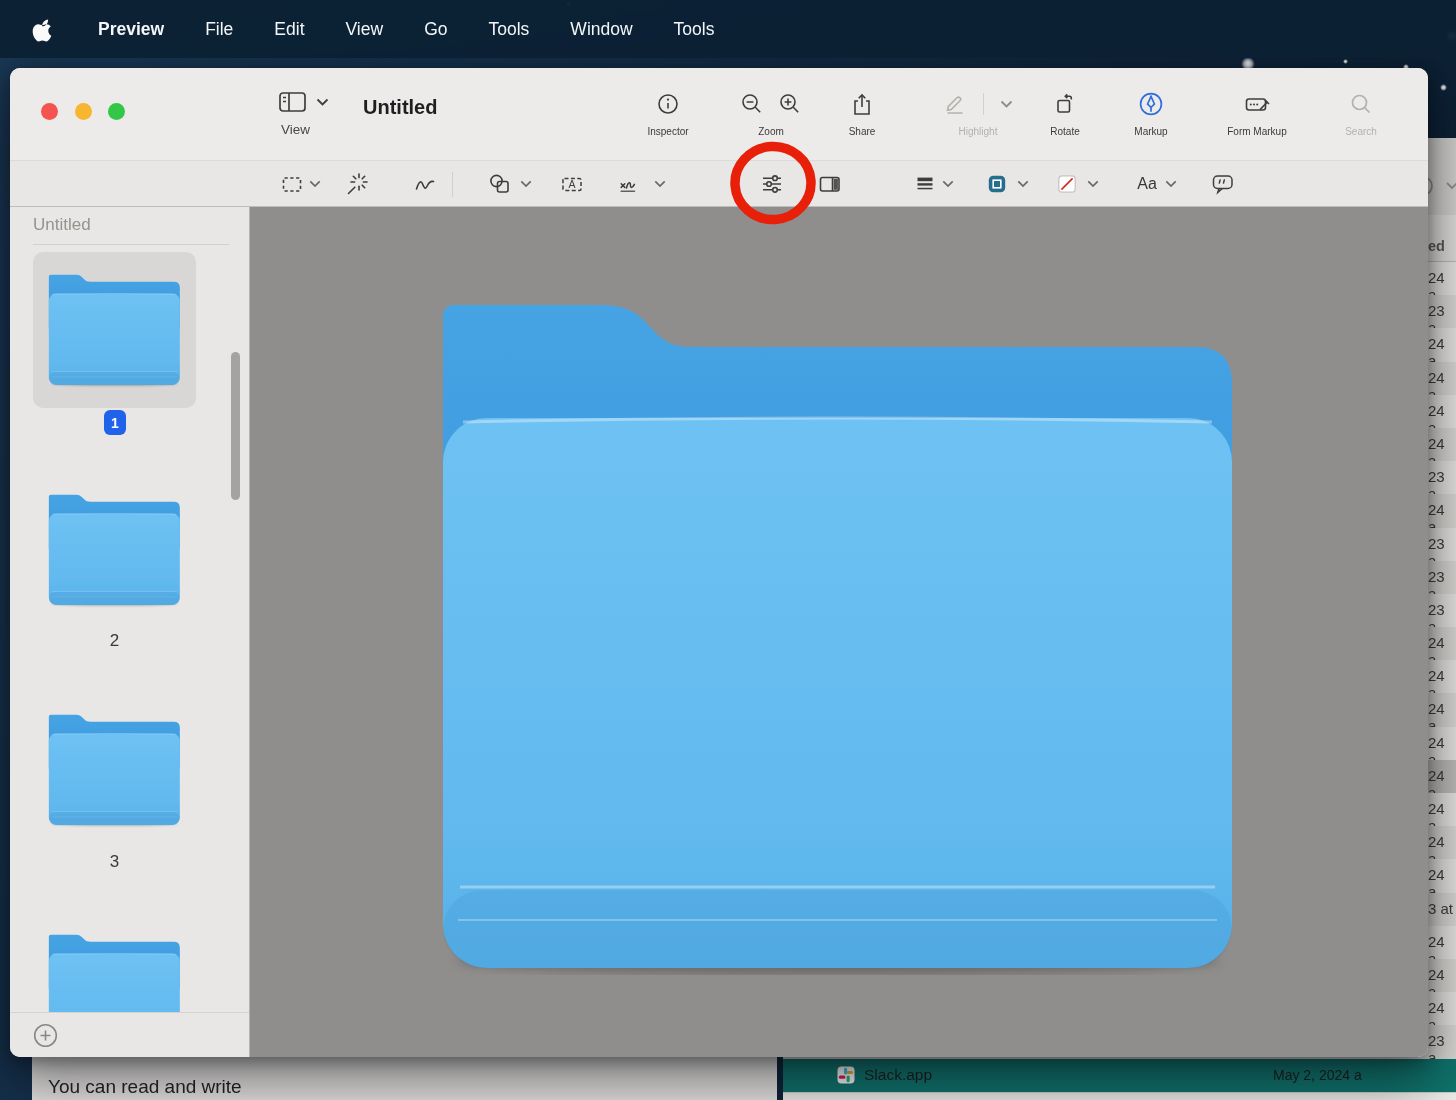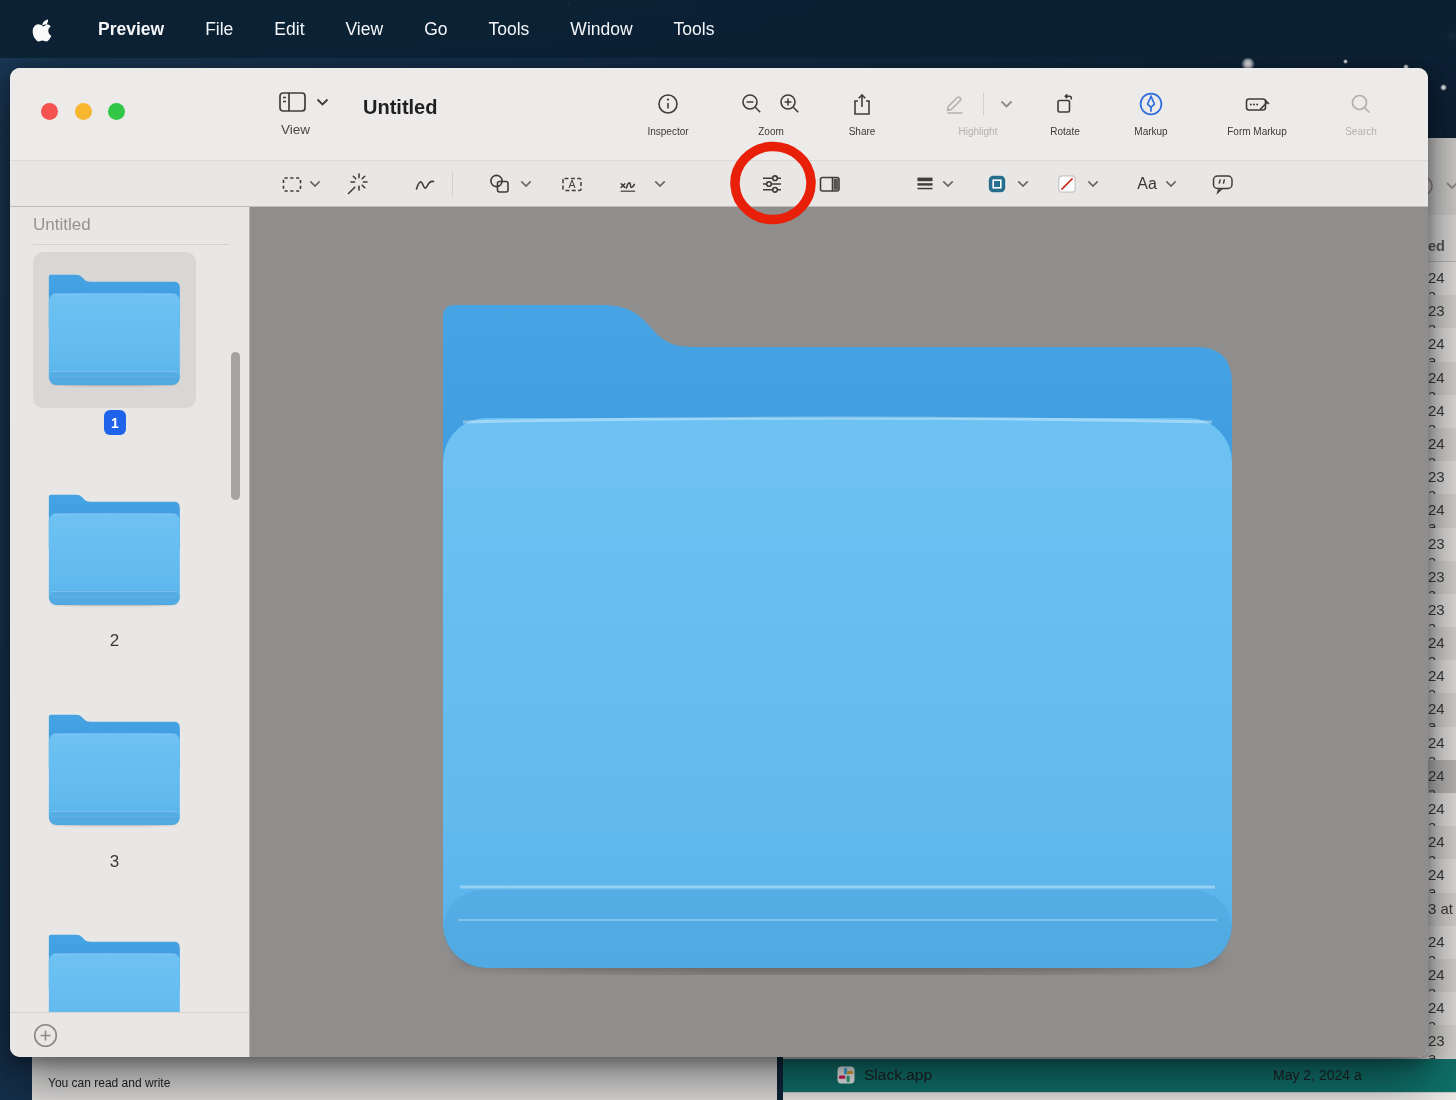--- a/index.html
+++ b/index.html
@@ -44,21 +44,21 @@
   .app-row + .app-row { border-top:1px solid #d2d0cc; }
   .app-row .app-icn { width:18px; height:18px; margin-right:9px; flex:0 0 auto; }
   .app-row .app-name { font-size:15.5px; color:#1d1d1f; }
   .app-row .app-date { position:absolute; left:490px; font-size:14px; color:#1d1d1f; }
 
   
   .info-window {
     position:absolute; left:32px; top:1040px; width:745px; height:70px;
     background:#e9e7e4; z-index:1;
   }
-  .info-window .txt { position:absolute; left:16px; top:36px; font-size:12px; color:#242426; }
+  .info-window .txt { position:absolute; left:16px; top:36px; font-size:19px; color:#242426; }
 
   
   .window {
     position:absolute; left:10px; top:68px; width:1418px; height:989px;
     background:#edebe9; border-radius:10px; overflow:hidden; z-index:10;
     box-shadow:0 18px 55px 8px rgba(8,10,16,.52), 0 4px 16px rgba(0,0,0,.35);
   }
   .row1 { position:absolute; left:0; top:0; width:100%; height:92px; background:#edebe9; }
   .light { position:absolute; top:35px; width:17px; height:17px; border-radius:50%; }
   .light.red { left:31px; background:#f4534f; }

